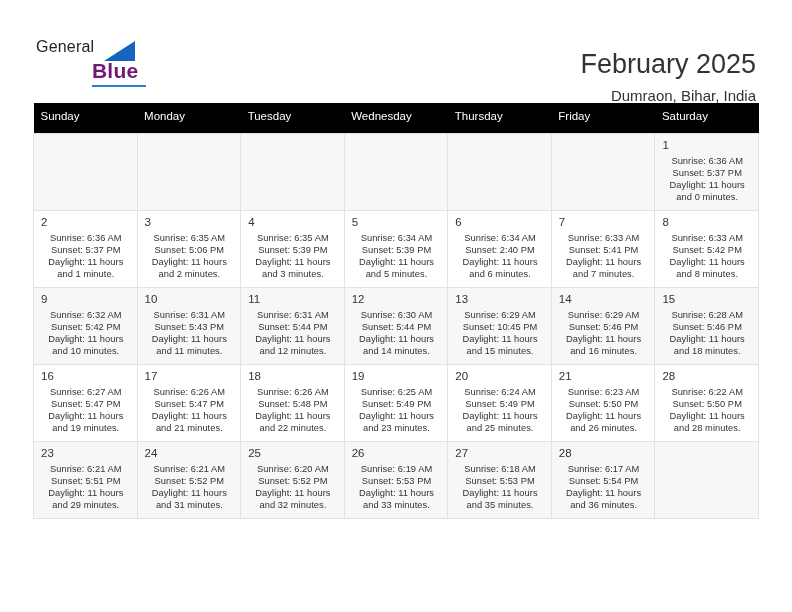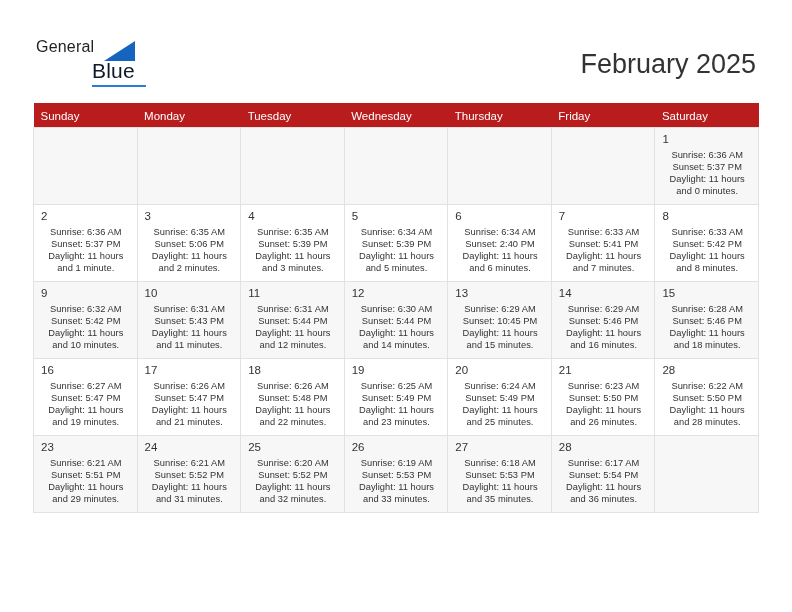--- a/index.html
+++ b/index.html
@@ -52,22 +52,23 @@
     width: 0;
     height: 0;
     border-left: 31px solid transparent;
     border-bottom: 20px solid #1565c0;
   }
   .logo-blue {
     position: absolute;
     left: 56px;
     top: 21px;
     font-size: 21px;
-    color: #0f172a;
+    color: #701a75;
     letter-spacing: 0.2px;
+    font-weight: bold;
   }
   .logo-underline {
     position: absolute;
     left: 56px;
     top: 47px;
     width: 54px;
     height: 2px;
     background: #2b7cd3;
   }
 
@@ -94,26 +95,26 @@
   
   .calendar {
     position: absolute;
     left: 33px;
     top: 103px;
     width: 726px;
     border-collapse: collapse;
     table-layout: fixed;
   }
   .calendar th {
-    background: #b91c1c;
+    background: #000000;
     color: #ffffff;
     font-size: 11.5px;
     font-weight: normal;
     text-align: left;
-    padding: 6px 0 4px 7px;
+    padding: 6px 0 10px 7px;
     height: 14px;
     border: none;
   }
   .calendar td {
     vertical-align: top;
     width: 103.7px;
     height: 76px;
     padding: 0;
     border: 1px solid #e2e2e2;
     background: #ffffff;
@@ -155,20 +156,21 @@
 
     <div class="logo">
       <span class="logo-general">General</span>
       <span class="logo-tri"></span>
       <span class="logo-blue">Blue</span>
       <span class="logo-underline"></span>
     </div>
 
     <div class="title-block">
       <div class="title">February 2025</div>
+      <div class="subtitle">Dumraon, Bihar, India</div>
     </div>
 
   </div>
 
   <table class="calendar">
     <thead>
       <tr>
         <th>Sunday</th>
         <th>Monday</th>
         <th>Tuesday</th>

